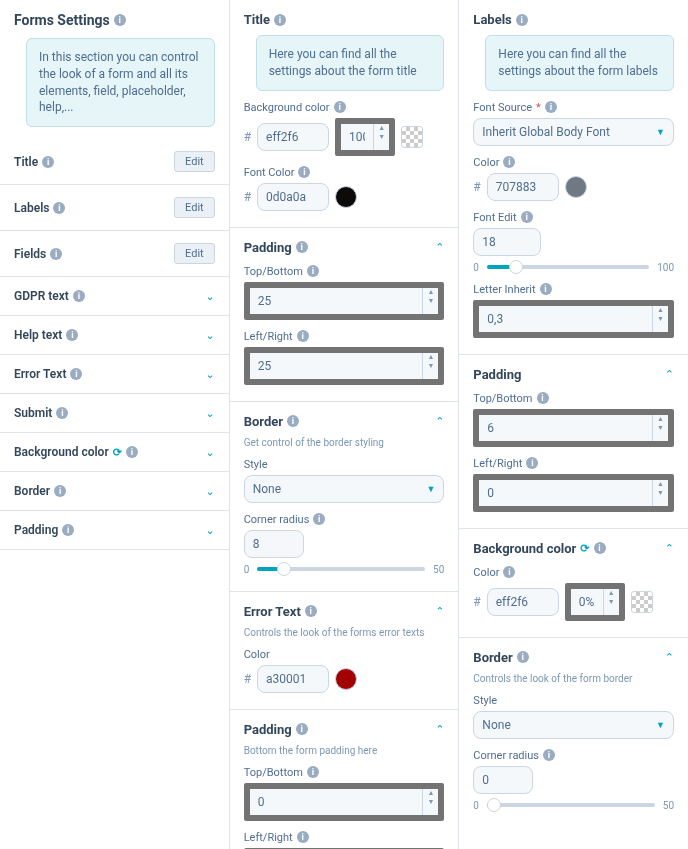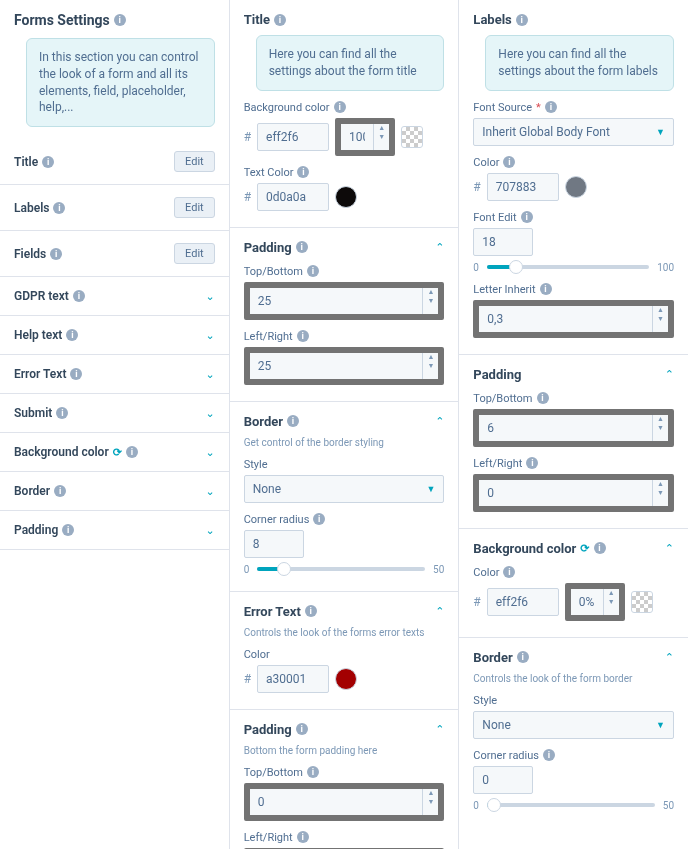--- a/index.html
+++ b/index.html
@@ -28,21 +28,21 @@
   .row .lbl{font-size:12px;font-weight:600;display:flex;align-items:center;gap:4px;}
   .edit-btn{background:var(--pill);border:1px solid #cbd6e2;border-radius:3px;padding:3px 10px;font-size:11px;color:#506e91;cursor:pointer;}
   .chev{color:var(--accent);font-size:11px;}
   
   .section{padding:12px 14px 16px;border-bottom:1px solid var(--line);}
   .section .sec-head{display:flex;justify-content:space-between;align-items:center;margin-bottom:8px;}
   .field-label{font-size:11px;color:#506e91;margin:10px 0 4px;display:flex;align-items:center;gap:4px;}
   .desc{font-size:10px;color:#7c98b6;margin:0 0 6px;}
   .inline{display:flex;align-items:center;gap:6px;}
   .hash{color:#7c98b6;font-size:12px;}
-  input[type=text],.num-input,.select{border:1px solid #cbd6e2;border-radius:2px;padding:6px 8px;font-size:12px;color:#506e91;background:#f5f8fa;}
+  input[type=text],.num-input,.select{border:1px solid #cbd6e2;border-radius:8px;padding:6px 8px;font-size:12px;color:#506e91;background:#f5f8fa;}
   input[type=text]{width:72px;}
   .stepper{display:flex;align-items:stretch;border:6px solid #737373;border-radius:2px;background:#f5f8fa;overflow:hidden;}
   .stepper input{border:none;background:transparent;padding:6px 8px;font-size:12px;color:#506e91;width:100%;outline:none;}
   .stepper .arrows{display:flex;flex-direction:column;border-left:1px solid #cbd6e2;}
   .stepper .arrows span{font-size:7px;color:#7c98b6;padding:1px 4px;line-height:1;cursor:pointer;}
   .stepper.wide{width:100%;}
   .stepper.sm{width:60px;}
   .swatch{width:22px;height:22px;border-radius:50%;border:1px solid #cbd6e2;flex:none;}
   .swatch.checker{background-image:linear-gradient(45deg,#ccc 25%,transparent 25%),linear-gradient(-45deg,#ccc 25%,transparent 25%),linear-gradient(45deg,transparent 75%,#ccc 75%),linear-gradient(-45deg,transparent 75%,#ccc 75%);background-size:8px 8px;background-position:0 0,0 4px,4px -4px,-4px 0;border-radius:3px;}
   .select{display:flex;justify-content:space-between;align-items:center;cursor:pointer;width:100%;}
@@ -134,21 +134,21 @@
           <input value="100%" style="">
           <div class="arrows">
               <span>▲</span>
               <span>▼</span>
             </div>
         </div>
         <span class="swatch checker"></span>
       </div>
 
       <div class="field-label">
-        <span>Text Color</span>
+        <span>Font Color</span>
         <i class="info-icon">i</i>
       </div>
       <div class="inline">
         <span class="hash">#</span>
         <input type="text" value="0d0a0a" style="">
         <span class="swatch" id="sw-txt" style="background: rgb(13, 10, 10);"></span>
       </div>
     </div>
 
     <div class="section">
@@ -289,21 +289,21 @@
       <div class="inline">
         <span class="hash">#</span>
         <input type="text" value="707883" style="">
         <span class="swatch" id="sw-lbl" style="background: rgb(112, 120, 131);"></span>
       </div>
 
       <div class="field-label">
           <span>Font Edit</span> 
           <i class="info-icon">i</i>
         </div>
-      <input type="text" style="width: 60px;" value="18">
+      <input type="text" style="width: 68px;" value="18">
       <div class="slider-row">
         <span class="end">0</span>
         <div class="slider">
             <div class="fill" id="fs-fill" style="width: 18%;"></div>
             <div class="knob" id="fs-knob" style="left: 18%;"></div>
           </div>
         <span class="end">100</span>
       </div>
 
       <div class="field-label">

